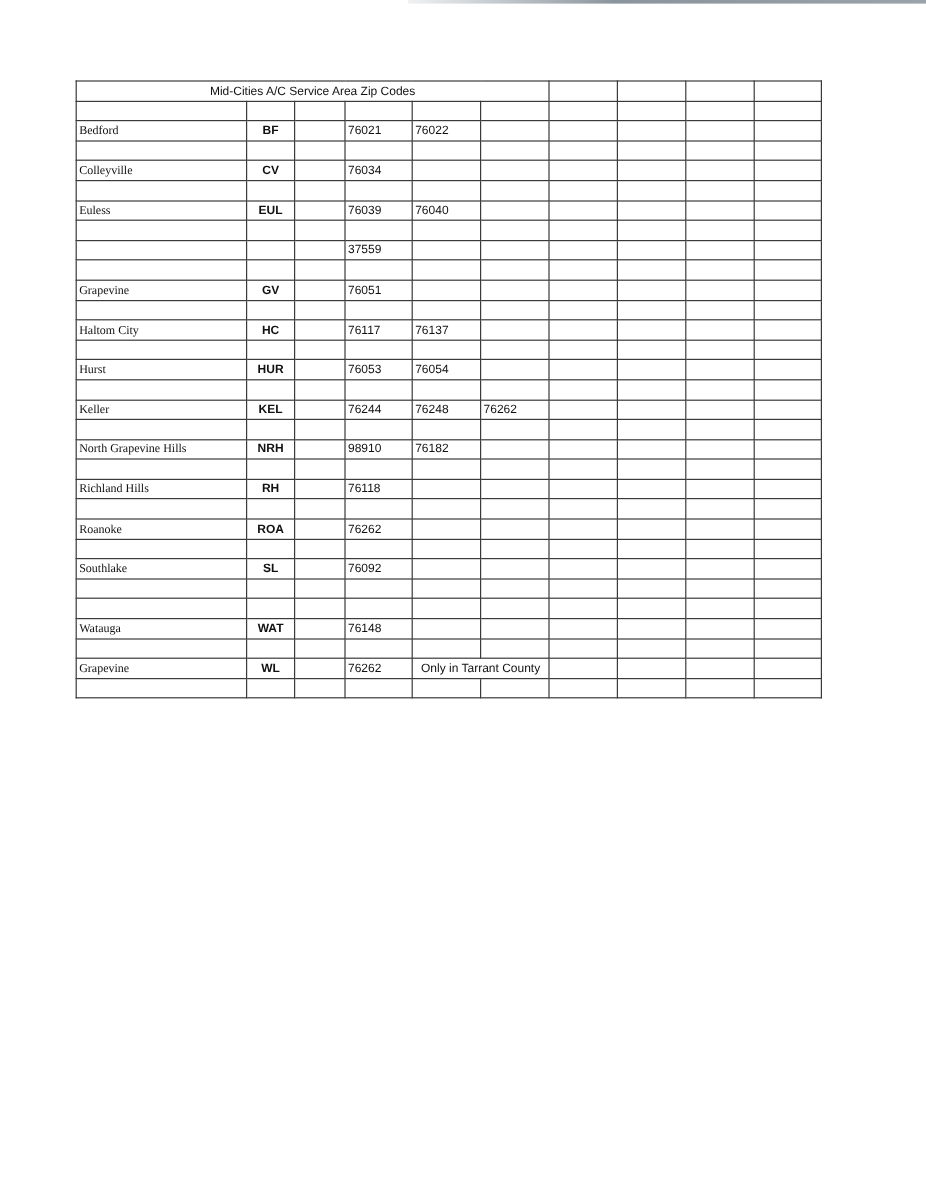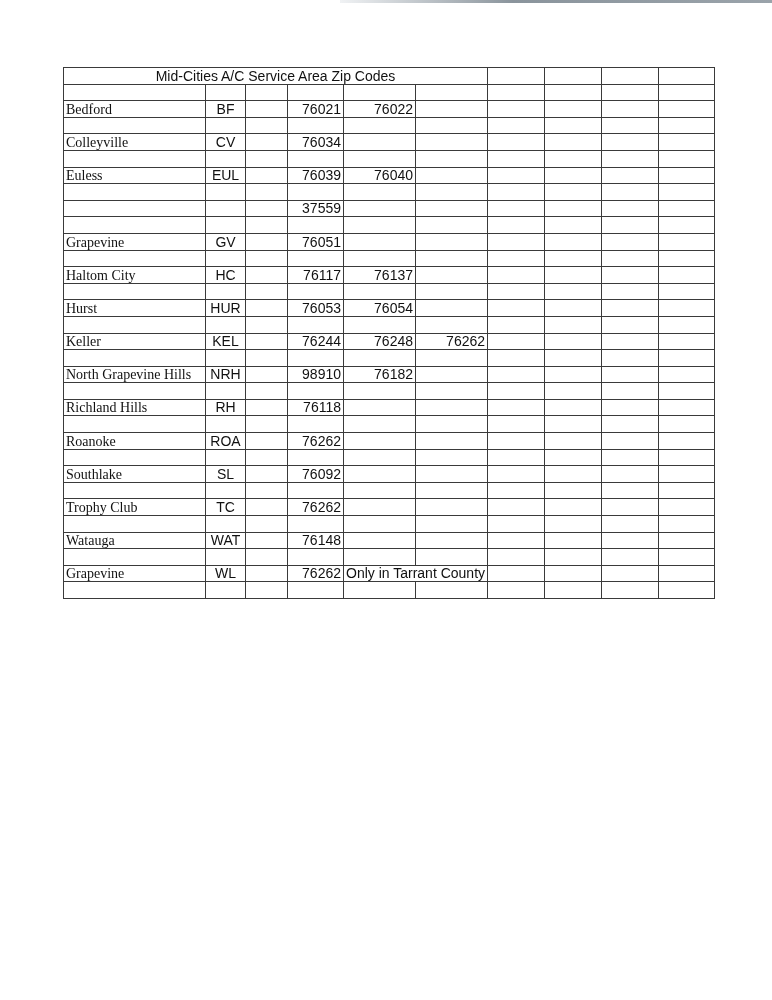--- a/index.html
+++ b/index.html
@@ -7,30 +7,30 @@
     width:772px; height:1000px; background:#ffffff; position:relative; overflow:hidden;
     font-family:"Liberation Sans", sans-serif; color:#111;
   }
   .scan-edge {
     position:absolute; top:0; left:340px; right:0; height:3px;
     background:linear-gradient(to right, rgba(180,190,200,0.2), #8a949c 40%, #9aa3aa);
   }
   table.grid {
     position:absolute; left:63px; top:67px;
     border-collapse:collapse; table-layout:fixed;
-    font-size:14px;
+    font-size:10px;
   }
   table.grid td {
     border:1px solid #3a3a3a; height:15.6px; padding:0 2px;
     line-height:15px; white-space:nowrap; overflow:visible;
     vertical-align:bottom;
   }
   td.city { text-align:left;font-family:Liberation Serif, serif; }
-  td.abbr { text-align:center; font-weight:normal; }
-  td.zip { text-align:right; }
+  td.abbr { text-align:center; font-weight:bold; }
+  td.zip { }
   td.title { text-align:center; }
   td.note { text-align:center; }
 </style>
 </head>
 <body>
 
 <div class="scan-edge"></div>
 
 <table class="grid">
   <colgroup>
@@ -347,32 +347,20 @@
         <td></td>
         <td></td>
         <td></td>
         <td></td>
         <td></td>
         <td></td>
         <td></td>
         <td></td>
       </tr>
       <tr>
-        <td class="city">Trophy Club</td>
-        <td class="abbr">TC</td>
-        <td></td>
-        <td class="zip">76262</td>
-        <td></td>
-        <td></td>
-        <td></td>
-        <td></td>
-        <td></td>
-        <td></td>
-      </tr>
-      <tr>
         <td></td>
         <td></td>
         <td></td>
         <td></td>
         <td></td>
         <td></td>
         <td></td>
         <td></td>
         <td></td>
         <td></td>

